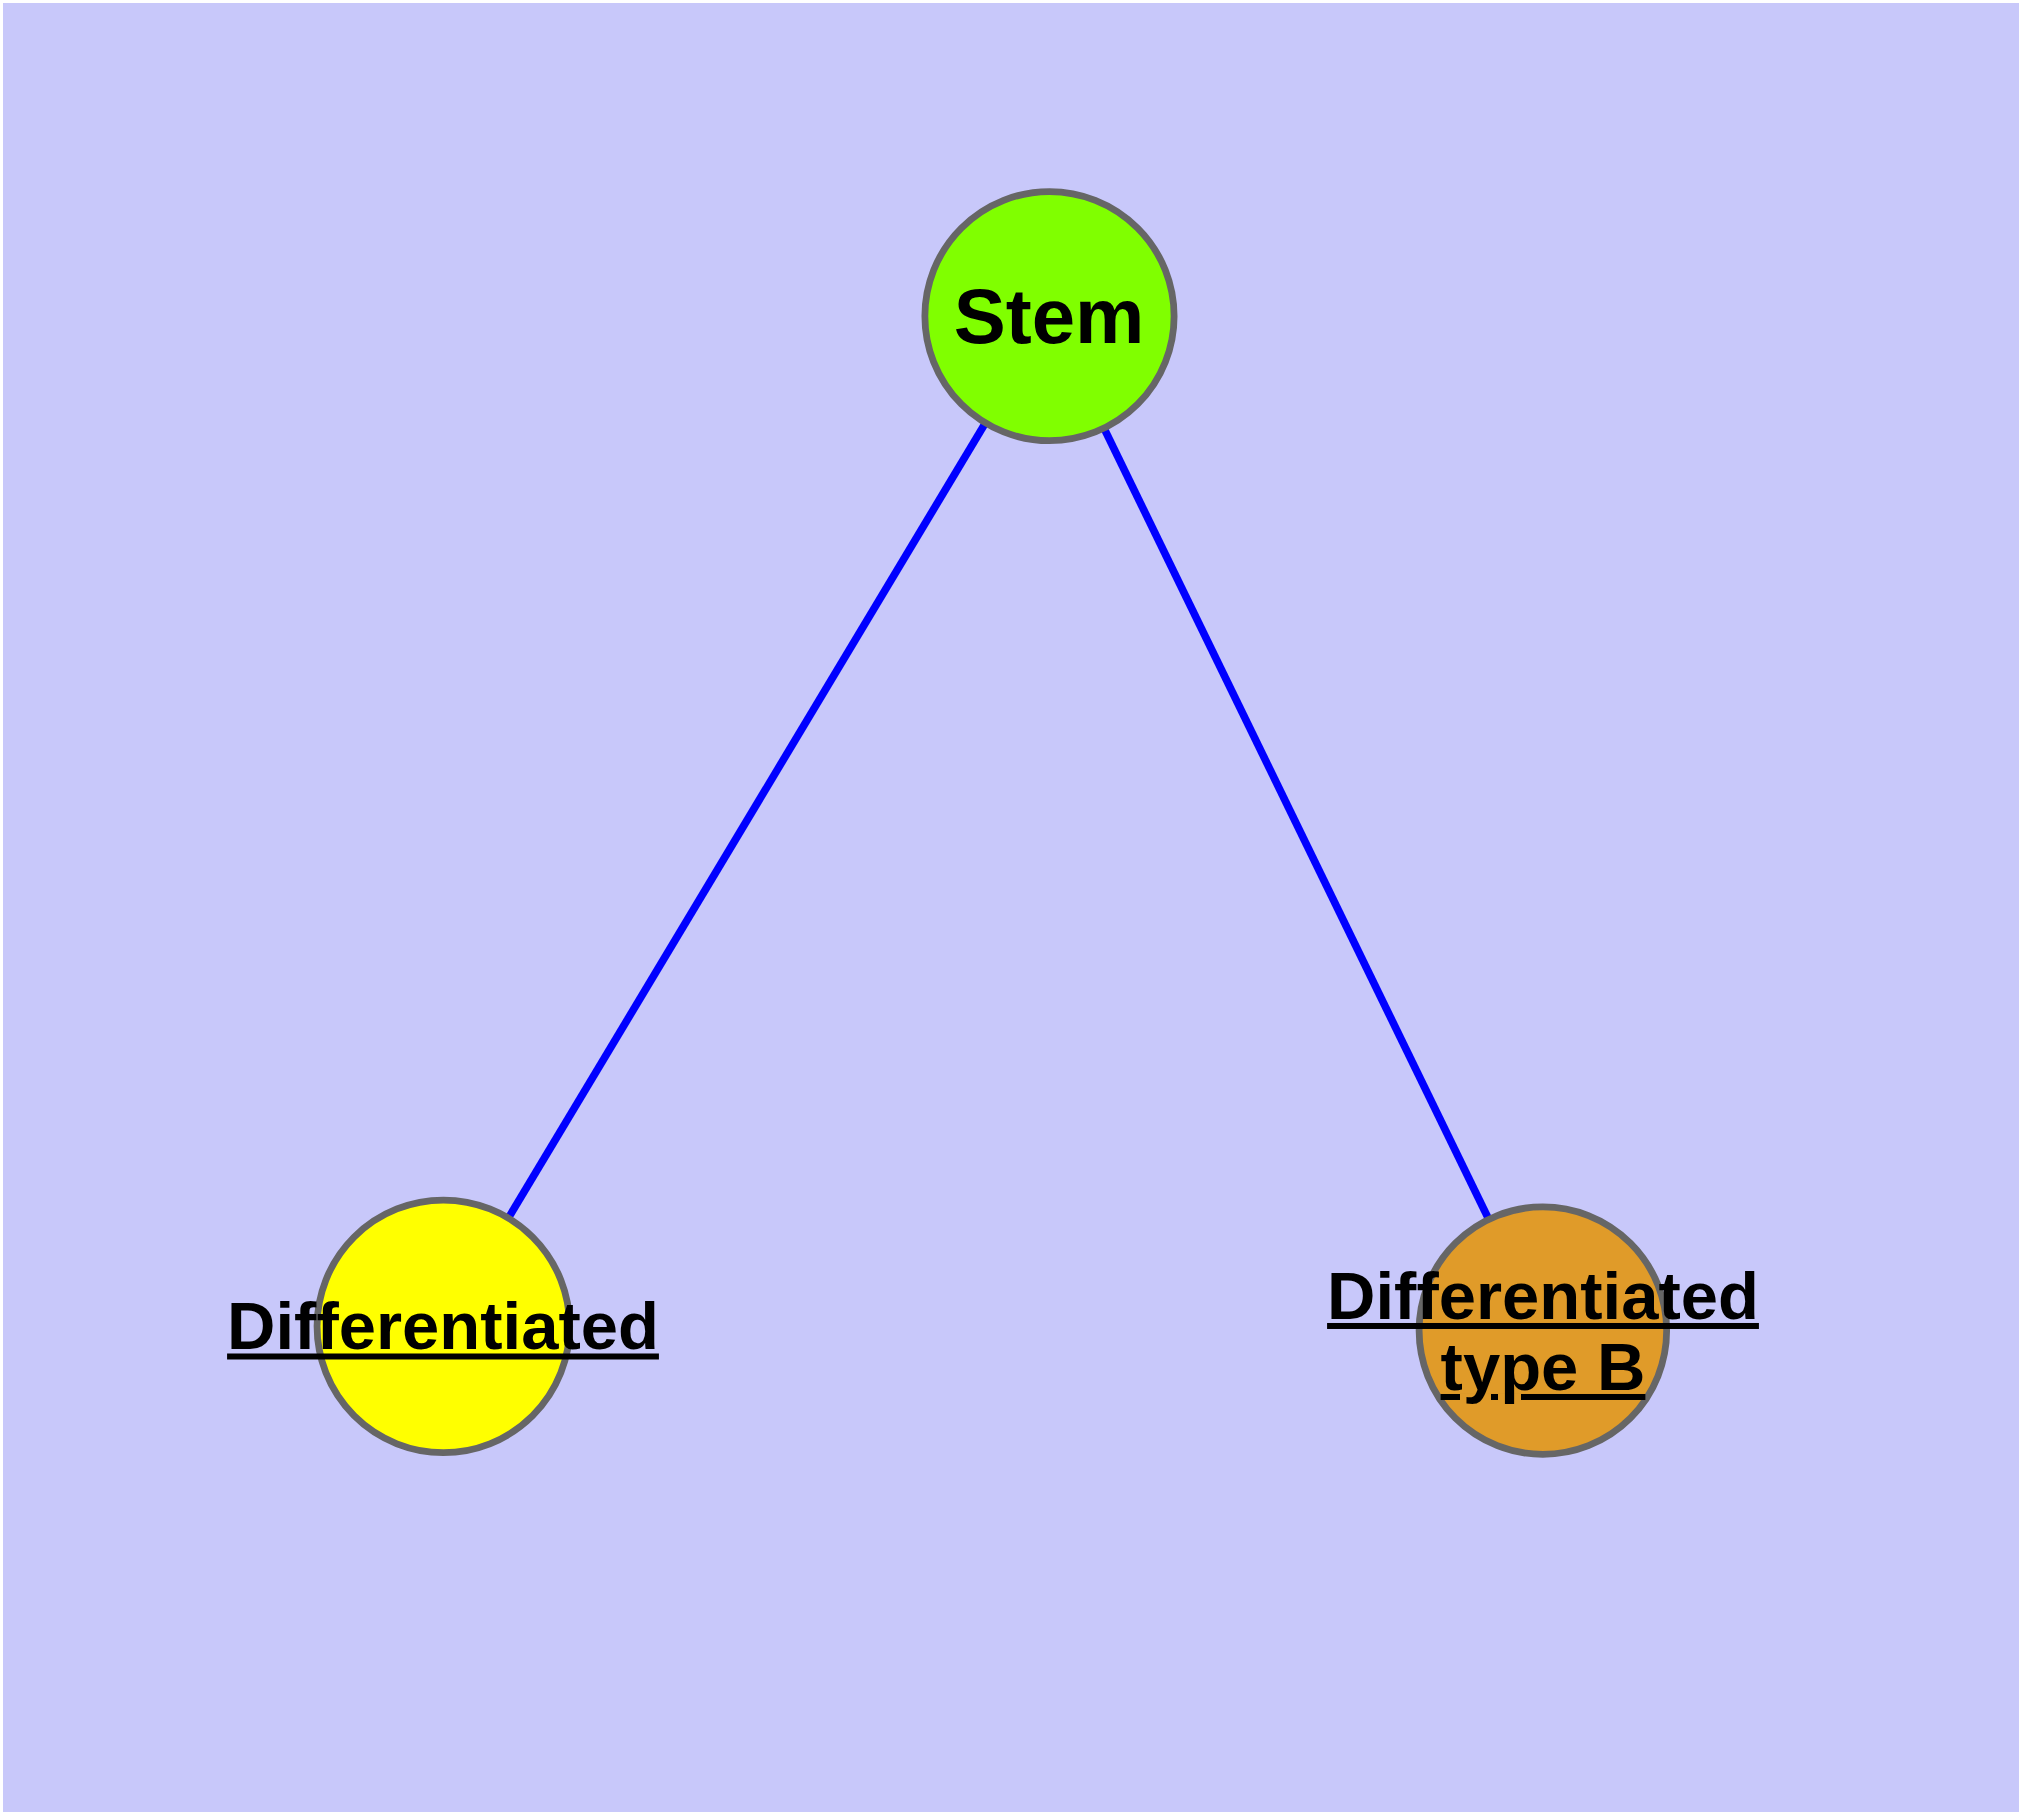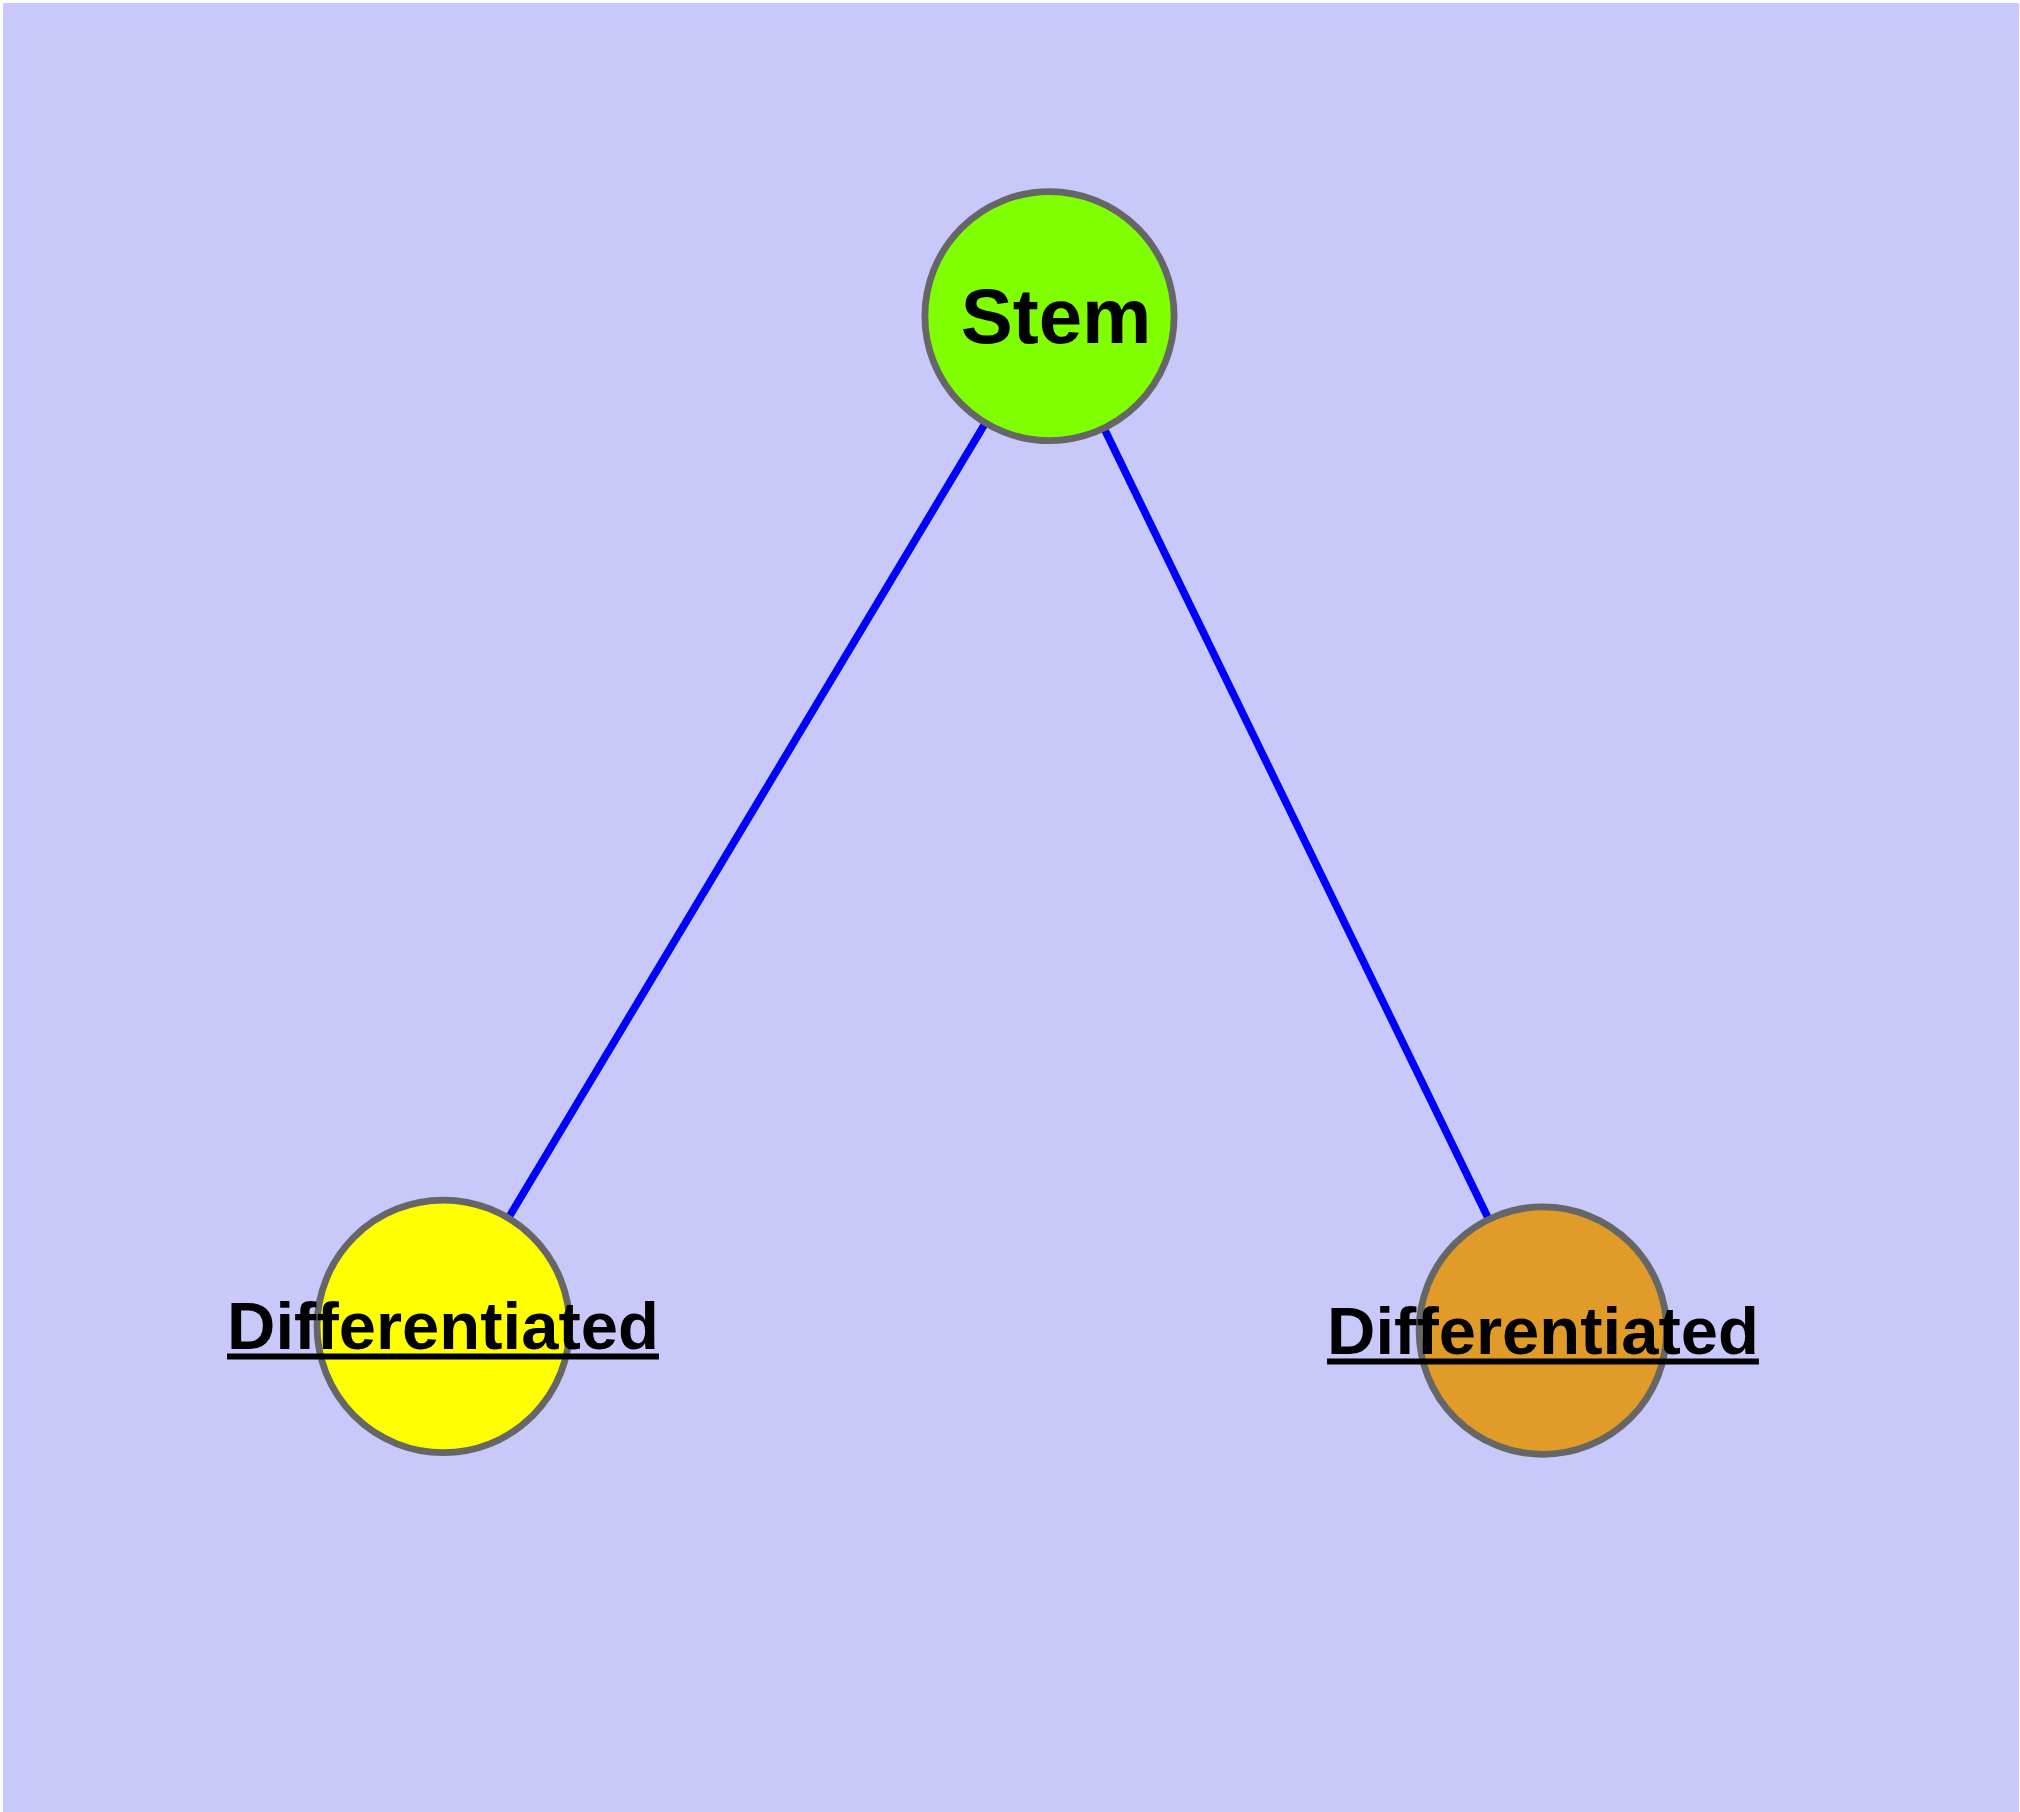--- a/index.html
+++ b/index.html
@@ -37,21 +37,20 @@
     color: #000000;
     font-weight: bold;
     font-family: "Liberation Sans", sans-serif;
     line-height: 1.06;
     white-space: nowrap;
     pointer-events: none;
     transform: translate(-50%, -50%);
   }
   .node-label.root {
     font-size: 78px;
-    margin-left: 7px;
   }
   .node-label.leaf {
     font-size: 67px;
     text-decoration: underline;
   }
 </style>
 </head>
 <body>
 
 <div id="canvas">
@@ -71,16 +70,17 @@
 
   <div id="labels-layer">
       <div class="node-label root" style="left: 1049px; top: 316px; color: rgb(0, 0, 0);">
         <div>Stem</div>
       </div>
       <div class="node-label leaf" style="left: 443px; top: 1326px; color: rgb(0, 0, 0);">
         <div>Differentiated</div>
       </div>
       <div class="node-label leaf" style="left: 1543px; top: 1331px; color: rgb(0, 0, 0);">
         <div>Differentiated</div>
+        <div>type B</div>
       </div>
     </div>
 </div>
 
 
 </body></html>

